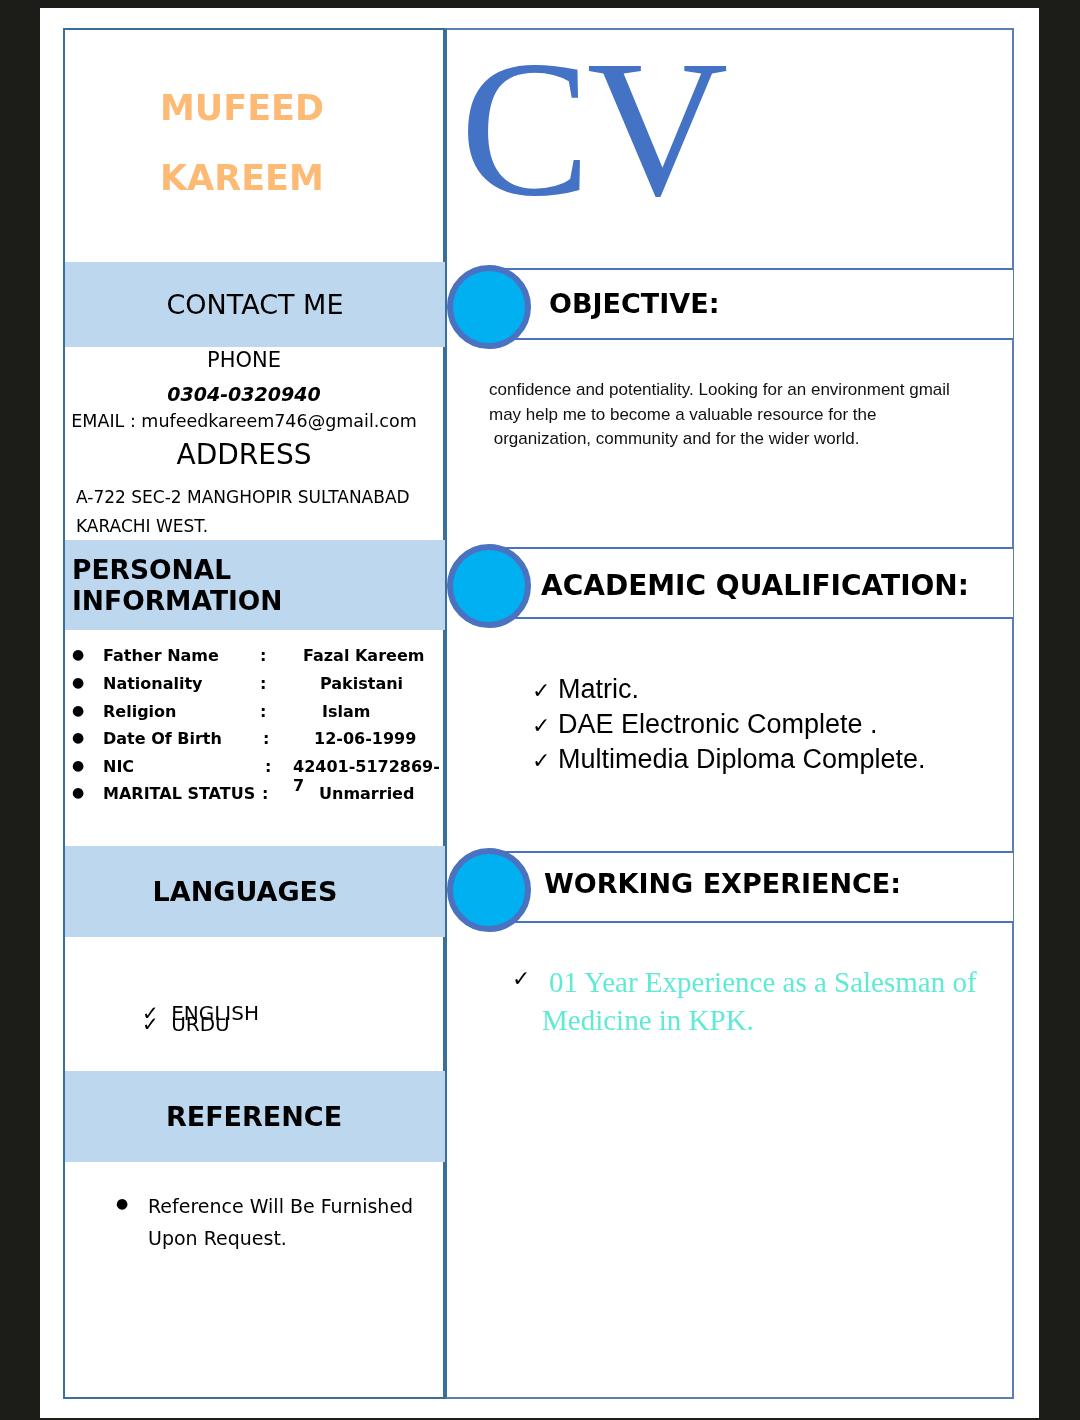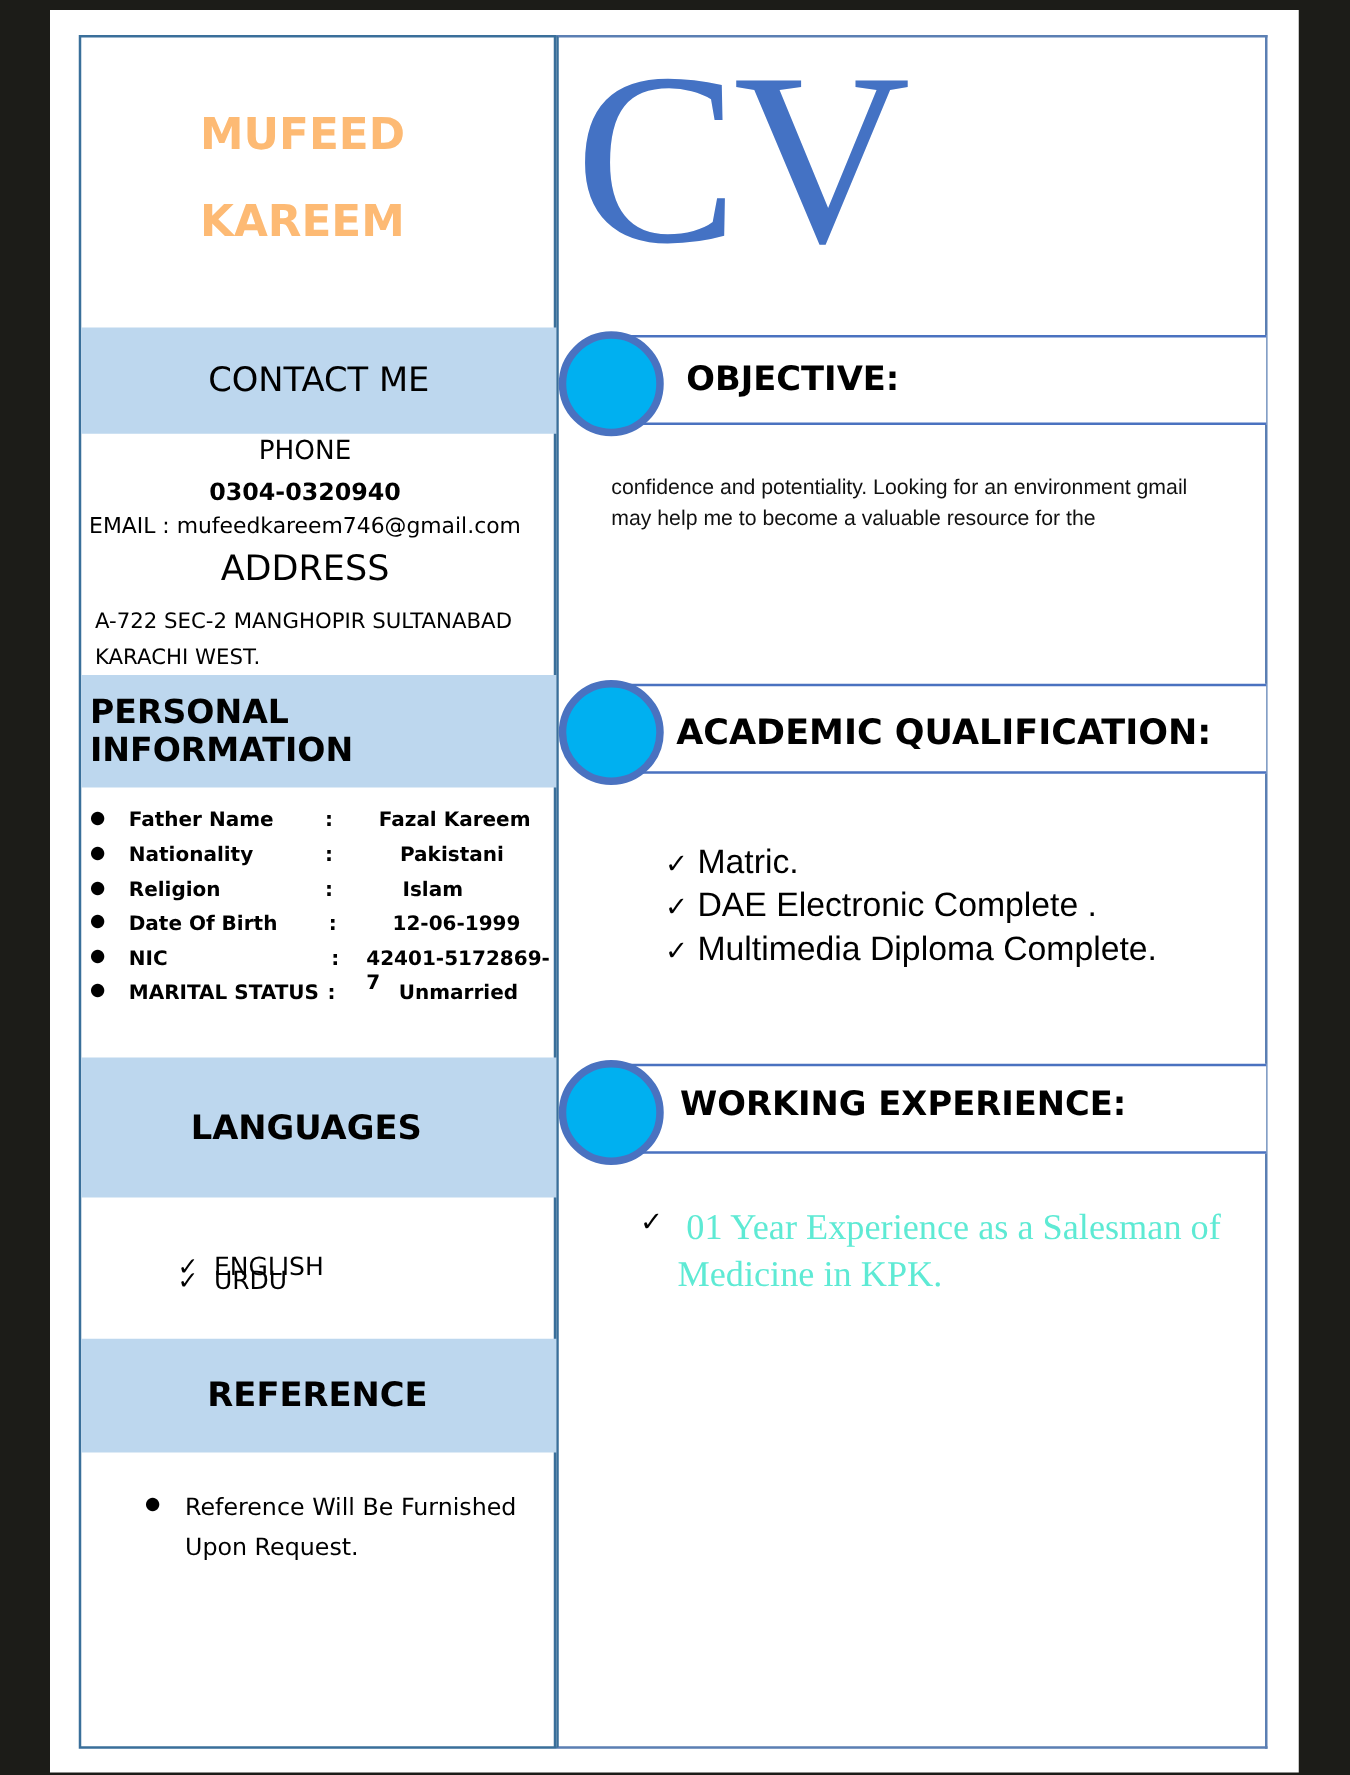--- a/index.html
+++ b/index.html
@@ -129,21 +129,21 @@
 <div class="name-line" style="top:88px;">MUFEED</div>
 <div class="name-line" style="top:158px;">KAREEM</div>
 
 <div class="cv-title">CV</div>
 
 <div class="band" style="top:262px;height:85px;">
   <span class="band-title">CONTACT ME</span>
 </div>
 
 <div class="center-text contact-label" style="top:348px;left:65px;width:358px;">PHONE</div>
-<div class="center-text phone" style="top:383px;width:358px;">0304-0320940</div>
+<div class="center-text phone" style="top:383px;width:358px;font-style:italic;">0304-0320940</div>
 <div class="center-text email" style="top:411px;width:358px;font-size:17.5px;">EMAIL : mufeedkareem746@gmail.com</div>
 <div class="center-text contact-label" style="top:438px;width:358px;font-size:28px;">ADDRESS</div>
 <div class="address-text" style="top:483px;">
   <div>A-722 SEC-2 MANGHOPIR SULTANABAD</div>
   <div>KARACHI WEST.</div>
 </div>
 
 <div class="band" style="top:540px;height:90px;justify-content:flex-start;">
   <span class="band-title bold" style="margin-left:7px;font-size:26.5px;">PERSONAL INFORMATION</span>
 </div>
@@ -180,21 +180,21 @@
     <span class="val" style="left:221px;">42401-5172869-7</span>
   </div>
   <div class="pi-row" style="top:784px;">
     <span class="bullet">●</span>
     <span class="key">MARITAL STATUS</span>
     <span class="colon" style="left:190px;">:</span>
     <span class="val" style="left:247px;">Unmarried</span>
   </div>
 </div>
 
-<div class="band" style="top:846px;height:112px;">
+<div class="band" style="top:846px;height:91px;">
   <span class="band-title bold" style="margin-left:-20px;">LANGUAGES</span>
 </div>
 <div class="check-item" style="left:142px;top:1012px;font-size:20px;">
   <span>✓</span>
   <span style="margin-left:6px;">URDU</span>
 </div>
 <div class="check-item" style="left:142px;top:1001px;font-size:20px;">
   <span>✓</span>
   <span style="margin-left:6px;">ENGLISH</span>
 </div>
@@ -207,20 +207,21 @@
   <div>Reference Will Be Furnished</div>
   <div>Upon Request.</div>
 </div>
 
 <div class="section-bar" style="top:268px;"></div>
 <div class="section-circle" style="left:447px;top:265px;"></div>
 <div class="section-title" style="left:549px;top:288px;">OBJECTIVE:</div>
 <div class="objective-text">
   <div>confidence and potentiality. Looking for an environment  gmail</div>
   <div>may help me to become a valuable resource for the</div>
+  <div style="white-space:pre;"> organization, community and for the wider world.</div>
 </div>
 
 <div class="section-bar" style="top:547px;"></div>
 <div class="section-circle" style="left:447px;top:544px;"></div>
 <div class="section-title" style="left:541px;top:569px;font-size:28px;">ACADEMIC QUALIFICATION:</div>
 <div class="check-item" style="left:532px;top:674px;font-family:'Liberation Sans',sans-serif;font-size:27px;">
   <span style="font-size:22px;">✓</span>
   <span>Matric.</span>
 </div>
 <div class="check-item" style="left:532px;top:709px;font-family:'Liberation Sans',sans-serif;font-size:27px;">

